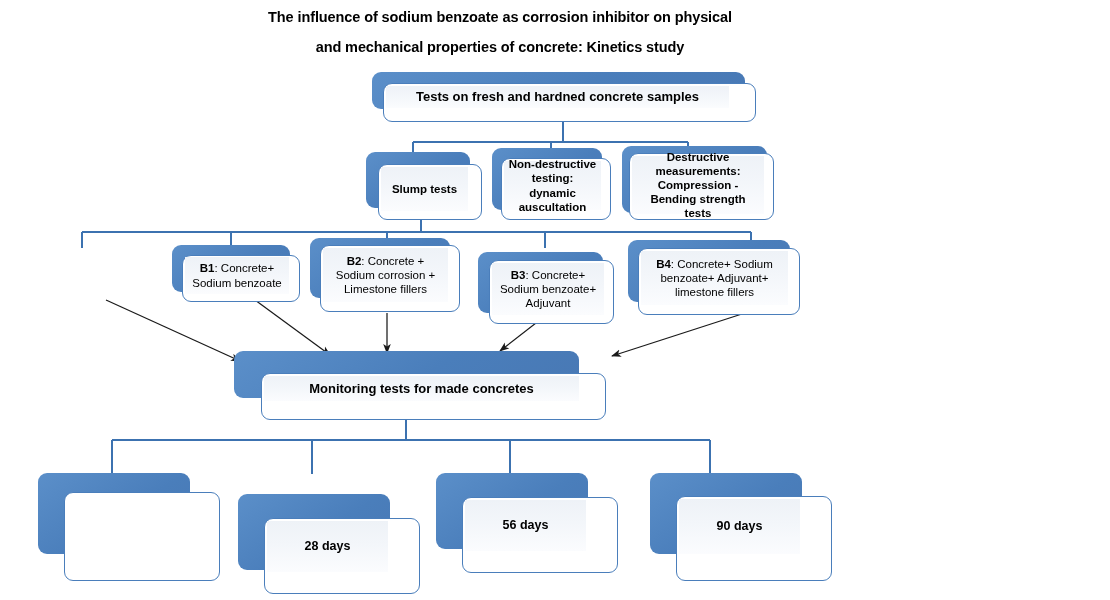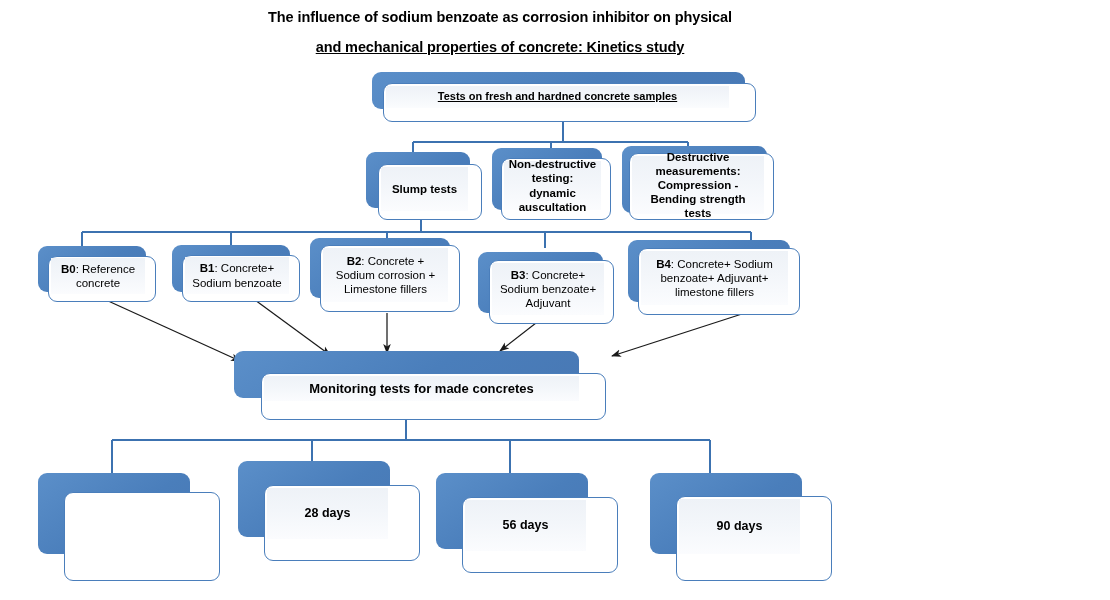--- a/index.html
+++ b/index.html
@@ -33,21 +33,21 @@
     position: absolute;
     text-align: center;
     font-weight: bold;
     color: #000000;
     font-size: 14.5px;
     line-height: 1.15;
     letter-spacing: -0.1px;
     white-space: nowrap;
   }
   .title-l1 { left: 0; top: 9px; width: 1000px; }
-  .title-l2 { left: 0; top: 39px; width: 1000px; text-decoration: underline; }
+  .title-l2 { left: 0; top: 39px; width: 1000px; }
 
   
   .nodewrap { position: absolute; }
   .nodewrap .back {
     position: absolute;
     left: 0; top: 0;
     border-radius: 9px;
     background: linear-gradient(145deg, #5b8fc9 0%, #4a7ebb 55%, #4878b4 100%);
   }
   .nodewrap .front {
@@ -63,21 +63,21 @@
     display: flex;
     align-items: center;
     justify-content: center;
     text-align: center;
     color: #000000;
     background: linear-gradient(180deg, #eef2f7 0%, #f3f6fa 45%, #fbfcfe 100%);
   }
   .label { display: block; line-height: 1.22; padding: 0 4px; }
 
   
-  .t-head   { font-size: 11px; font-weight: bold; text-decoration: underline; }
+  .t-head   { font-size: 13px; font-weight: bold; }
   .t-mid    { font-size: 11.5px; font-weight: bold; }
   .t-bnode  { font-size: 11.5px; font-weight: normal; }
   .t-bnode b { font-weight: bold; }
   .t-monitor{ font-size: 13px; font-weight: bold; }
   .t-day    { font-size: 12.5px; font-weight: bold; }
 </style>
 </head>
 <body>
 
 <div id="canvas">
@@ -150,27 +150,20 @@
   </div>
 
   <div class="nodewrap" style="left:492px; top:148px; width:119px; height:72px;">
     <div class="back" style="width:110px; height:62px;"></div>
     <div class="front" style="left:9px; top:10px; width:110px; height:62px;"></div>
     <div class="inner" style="left:12px; top:13px; width:97px; height:49px;">
       <span class="label t-mid">Non-destructive testing: dynamic auscultation</span>
     </div>
   </div>
 
-  <div class="nodewrap" style="left:38px; top:246px; width:118px; height:56px;">
-    <div class="back" style="width:108px; height:46px;"></div>
-    <div class="front" style="left:10px; top:10px; width:108px; height:46px;"></div>
-    <div class="inner" style="left:13px; top:12px; width:94px; height:36px;">
-      <span class="label t-bnode"><b>B0</b><span>: Reference concrete</span></span>
-    </div>
-  </div>
 
   <div class="nodewrap" style="left:172px; top:245px; width:128px; height:57px;">
     <div class="back" style="width:118px; height:47px;"></div>
     <div class="front" style="left:10px; top:10px; width:118px; height:47px;"></div>
     <div class="inner" style="left:13px; top:12px; width:104px; height:37px;">
       <span class="label t-bnode"><b>B1</b><span>: Concrete+ Sodium benzoate</span></span>
     </div>
   </div>
 
   <div class="nodewrap" style="left:310px; top:238px; width:150px; height:74px;">
@@ -203,21 +196,21 @@
     <div class="inner" style="left:30px; top:25px; width:315px; height:25px;">
       <span class="label t-monitor">Monitoring tests for made concretes</span>
     </div>
   </div>
 
   <div class="nodewrap" style="left:38px; top:473px; width:182px; height:108px;">
     <div class="back" style="width:152px; height:81px;"></div>
     <div class="front" style="left:26px; top:19px; width:156px; height:89px;"></div>
   </div>
 
-  <div class="nodewrap" style="left:238px; top:461px; width:182px; height:100px;">
+  <div class="nodewrap" style="left:238px; top:494px; width:182px; height:100px;">
     <div class="back" style="width:152px; height:76px;"></div>
     <div class="front" style="left:26px; top:24px; width:156px; height:76px;"></div>
     <div class="inner" style="left:29px; top:27px; width:121px; height:51px;">
       <span class="label t-day">28 days</span>
     </div>
   </div>
 
   <div class="nodewrap" style="left:436px; top:473px; width:182px; height:100px;padding-left:28px;">
     <div class="back" style="width:152px; height:76px;"></div>
     <div class="front" style="left:26px; top:24px; width:156px; height:76px;"></div>

